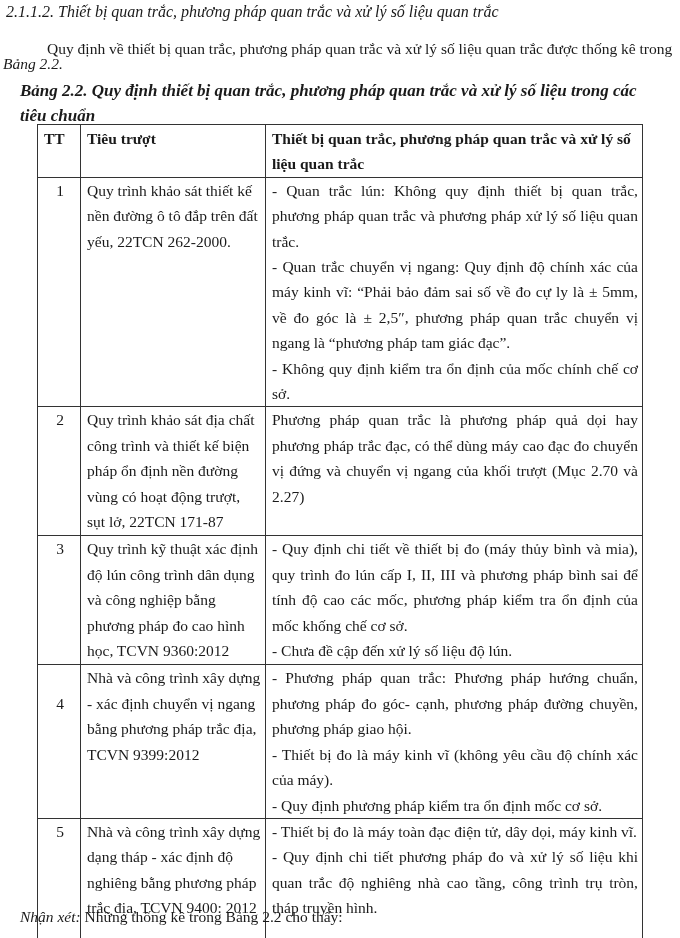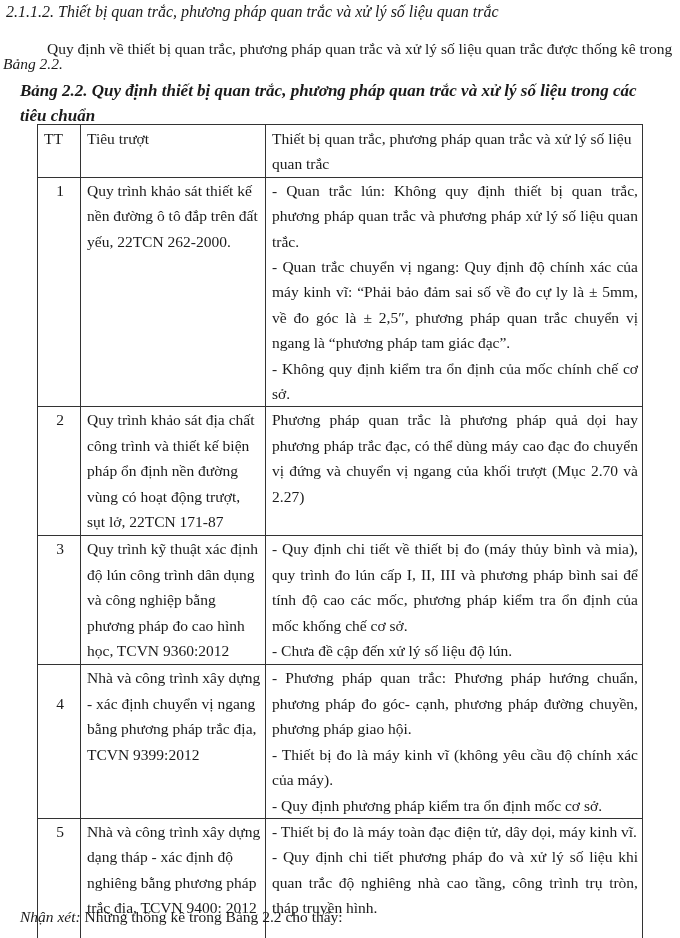--- a/index.html
+++ b/index.html
@@ -19,21 +19,21 @@
       line-height: 25px;
     }
     table.tbl {
       position: absolute; left: 37px; top: 124px; width: 605px;
       border-collapse: collapse; table-layout: fixed;
       font-size: 15.5px; line-height: 25.4px;
     }
     table.tbl td, table.tbl th {
       border: 1px solid #333; vertical-align: top; padding: 0 4px 0 6px;
     }
-    table.tbl th { font-weight: normal; text-align: left; padding-top: 1px; padding-bottom: 0; }
+    table.tbl th { font-weight: bold; text-align: left; padding-top: 1px; padding-bottom: 0; }
     th.c-tt { text-align: center; }
     th.c-req { text-align: center; }
     td.c-tt { text-align: center; padding-left: 0; padding-right: 0; }
     td.c-req { text-align: justify; padding-right: 6px; }
     td.c-tt.mid { vertical-align: middle; }
     .req-line { display: block; }
     .footer { left: 20px; top: 908px; }
     .footer em { }
   </style>
 </head>

